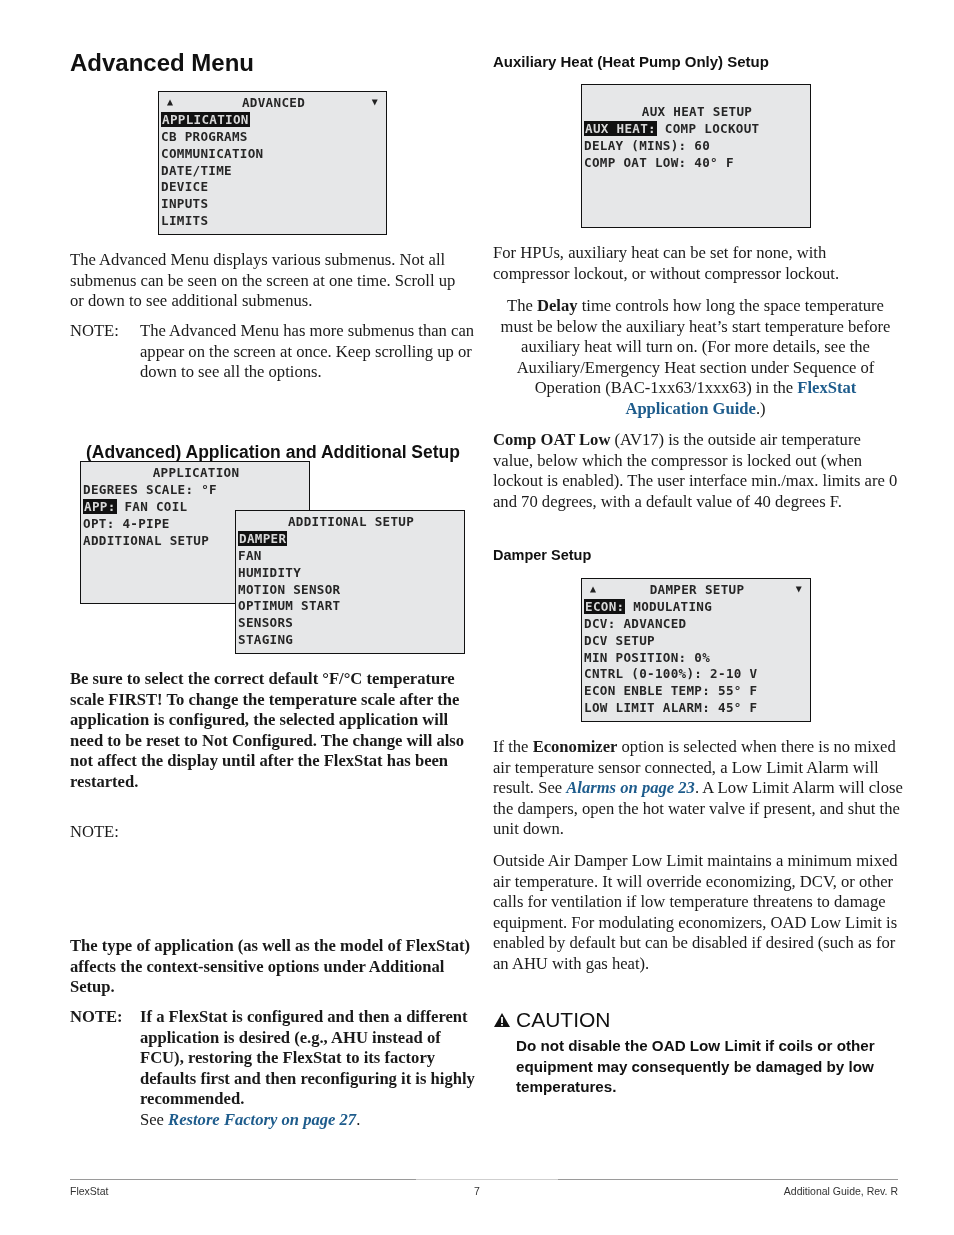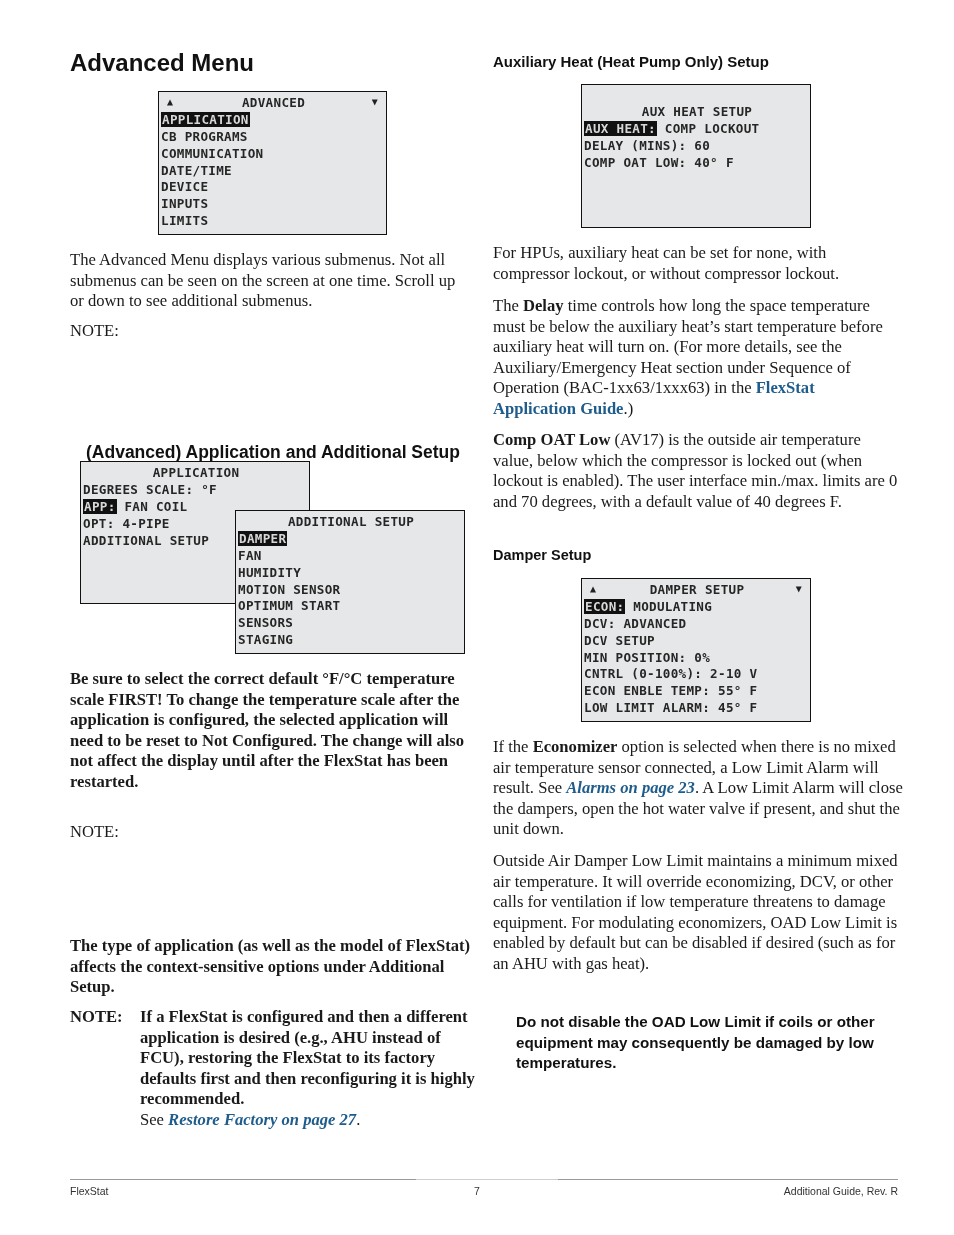--- a/index.html
+++ b/index.html
@@ -35,20 +35,21 @@
   <div class="row">DATE/TIME</div>
   <div class="row">DEVICE</div>
   <div class="row">INPUTS</div>
   <div class="row">LIMITS</div>
 </div>
 
 <p class="abs serif" style="left:70px; top:250px; width:400px;">The Advanced Menu displays various submenus. Not all submenus can be seen on the screen at one time. Scroll up or down to see additional submenus.</p>
 
 <div class="abs serif note" style="left:70px; top:321px; width:405px;">
   <span class="lbl">NOTE:</span>
+  <span>The Advanced Menu has more submenus than can appear on the screen at once. Keep scrolling up or down to see all the options.</span>
 </div>
 
 <h2 class="abs sans-h" style="left:70px; top:426px; margin:16px; font-size:17.5px; color:#111;">(Advanced) Application and Additional Setup</h2>
 
 <div class="lcd" style="left:80px; top:461px; width:230px; height:143px; padding-top:3px;">
   <div class="row title">APPLICATION</div>
   <div class="row">DEGREES SCALE: °F</div>
   <div class="row"><span class="hl">APP:</span><span> FAN COIL</span></div>
   <div class="row">OPT: 4-PIPE</div>
   <div class="row">ADDITIONAL SETUP</div>
@@ -82,21 +83,21 @@
 
 <div class="lcd" style="left:581px; top:84px; width:230px; height:144px; padding-top:19px;">
   <div class="row title">AUX HEAT SETUP</div>
   <div class="row"><span class="hl">AUX HEAT:</span><span> COMP LOCKOUT</span></div>
   <div class="row">DELAY (MINS): 60</div>
   <div class="row">COMP OAT LOW: 40° F</div>
 </div>
 
 <p class="abs serif" style="left:493px; top:243px; width:405px;">For HPUs, auxiliary heat can be set for none, with compressor lockout, or without compressor lockout.</p>
 
-<p class="abs serif" style="left:493px; top:296px; width:405px;">
+<p class="abs serif" style="left:493px; top:296px; width:405px;text-align:center;">
   <span>The </span><b>Delay</b><span> time controls how long the space temperature must be below the auxiliary heat’s start temperature before auxiliary heat will turn on. (For more details, see the Auxiliary/Emergency Heat section under Sequence of Operation (BAC-1xx63/1xxx63) in the </span><span class="link">FlexStat Application Guide</span><span>.)</span>
 </p>
 
 <p class="abs serif" style="left:493px; top:430px; width:405px;">
   <b>Comp OAT Low</b><span> (AV17) is the outside air temperature value, below which the compressor is locked out (when lockout is enabled). The user interface min./max. limits are 0 and 70 degrees, with a default value of 40 degrees F.</span>
 </p>
 
 <h3 class="abs sans-h" style="left:493px; top:547px; margin:0; font-size:14.5px; color:#111;">Damper Setup</h3>
 
 <div class="lcd" style="left:581px; top:578px; width:230px; height:144px; padding-top:3px;">
@@ -112,20 +113,28 @@
   <div class="row">LOW LIMIT ALARM: 45° F</div>
 </div>
 
 <p class="abs serif" style="left:493px; top:737px; width:410px;">
   <span>If the </span><b>Economizer</b><span> option is selected when there is no mixed air temperature sensor connected, a Low Limit Alarm will result. See </span><span class="link-it">Alarms on page 23</span><span>. A Low Limit Alarm will close the dampers, open the hot water valve if present, and shut the unit down.</span>
 </p>
 
 <p class="abs serif" style="left:493px; top:851px; width:408px;">Outside Air Damper Low Limit maintains a minimum mixed air temperature. It will override economizing, DCV, or other calls for ventilation if low temperature threatens to damage equipment. For modulating economizers, OAD Low Limit is enabled by default but can be disabled if desired (such as for an AHU with gas heat).</p>
 
 <div class="abs" style="left:493px; top:1008px; width:405px;">
+  <div style="display:flex; align-items:center;">
+    <svg width="18" height="16" viewBox="0 0 18 16" style="margin-right:5px;">
+      <polygon points="9,1 17,15 1,15" fill="#111"></polygon>
+      <rect x="8.1" y="5" width="1.8" height="6" fill="#fff"></rect>
+      <rect x="8.1" y="12" width="1.8" height="1.8" fill="#fff"></rect>
+    </svg>
+    <span class="sans-h" style="font-size:21px; font-weight:normal; font-family:'Liberation Sans',sans-serif; color:#111;">CAUTION</span>
+  </div>
   <p style="margin:4px 0 0 23px; font-family:'Liberation Sans',sans-serif; font-weight:bold; font-size:15.2px; line-height:20.5px; color:#111; width:375px;">Do not disable the OAD Low Limit if coils or other equipment may consequently be damaged by low temperatures.</p>
 </div>
 
 <div class="rule" style="left:70px; width:346px;"></div>
 <div class="rule" style="left:416px; width:142px; background:#cfcfcf;"></div>
 <div class="rule" style="left:558px; width:340px;"></div>
 <div class="footer" style="left:70px;">FlexStat</div>
 <div class="footer" style="left:474px;">7</div>
 <div class="footer" style="right:56px;">Additional Guide, Rev. R</div>
 

